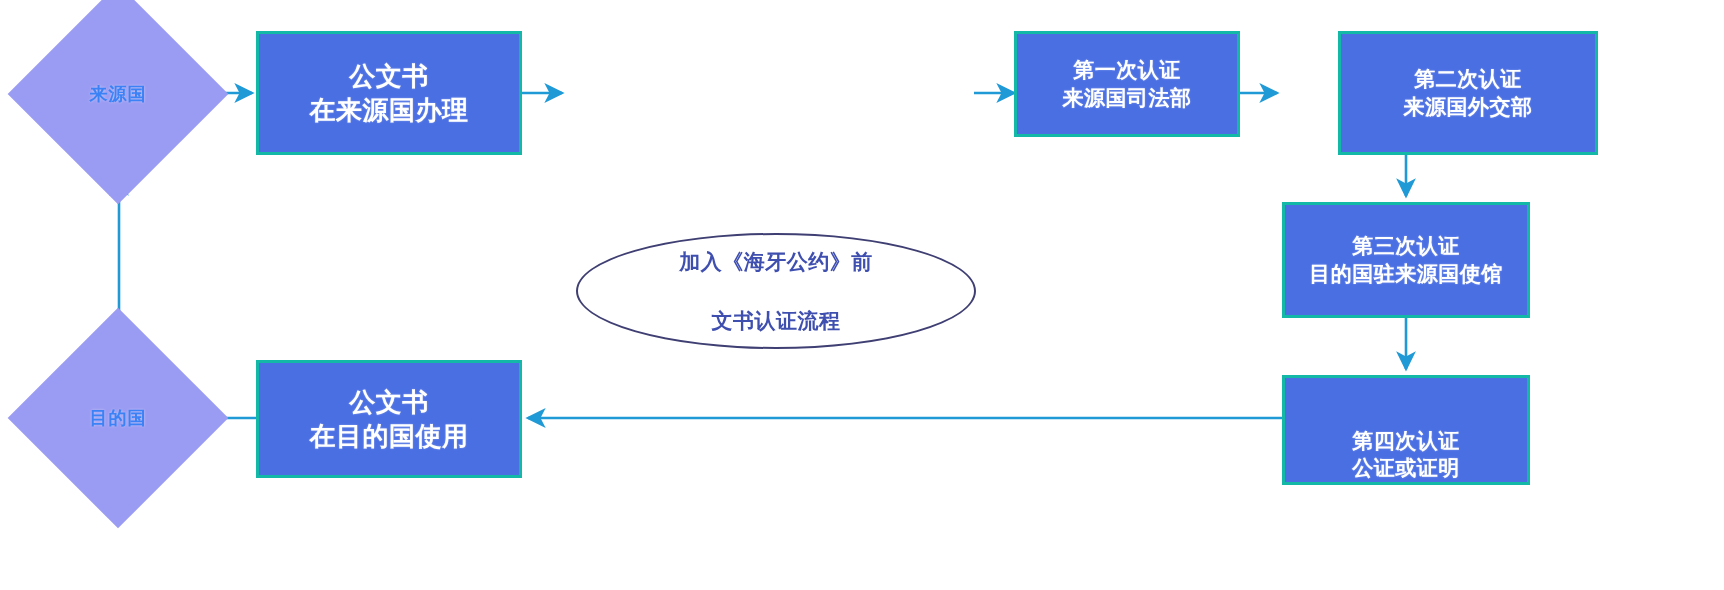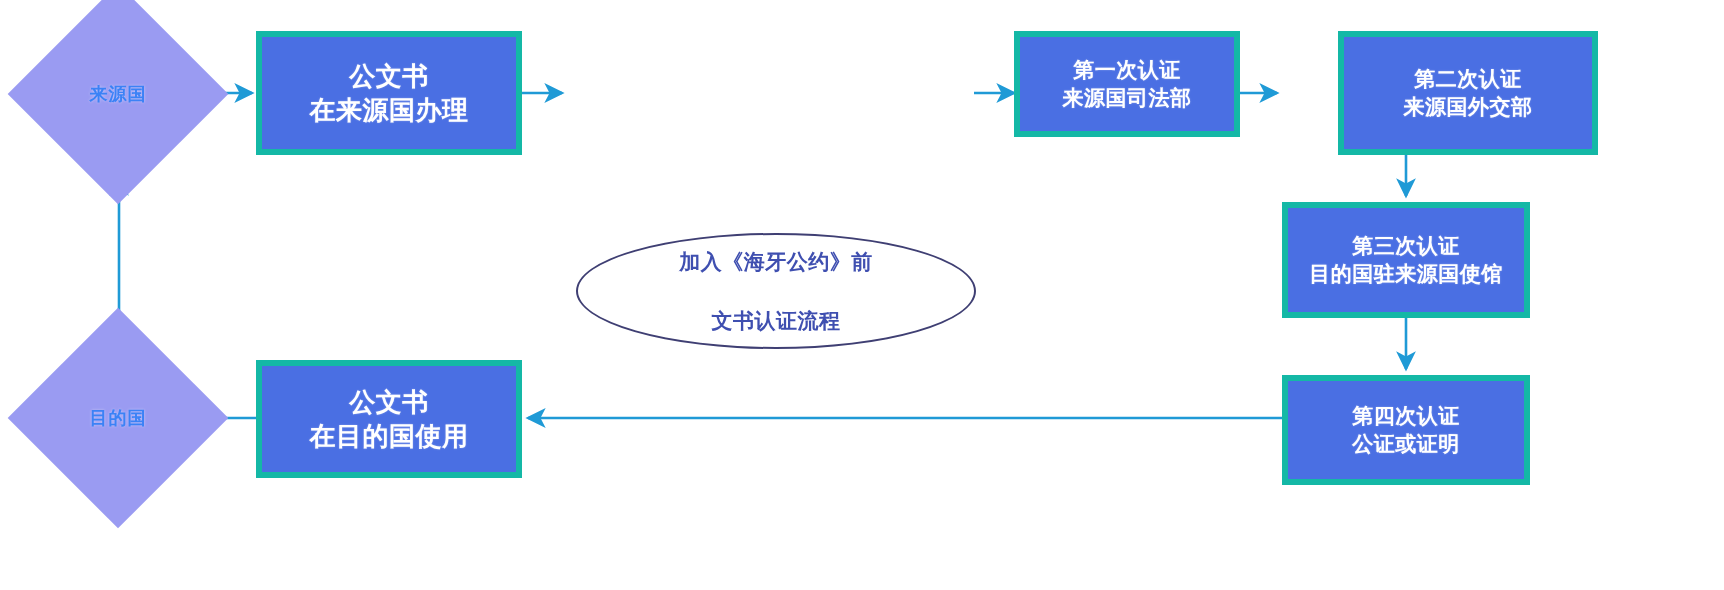--- a/index.html
+++ b/index.html
@@ -31,21 +31,21 @@
     position: absolute;
     box-sizing: border-box;
     display: flex;
     align-items: center;
     justify-content: center;
     text-align: center;
   }
 
   .box {
     background: #4a6fe3;
-    border: 6px solid #14b8a6;
+    border: 3px solid #14b8a6;
     color: #ffffff;
     font-weight: 700;
     letter-spacing: 0.5px;
     line-height: 1.32;
     text-shadow: 0 0 2px rgba(255,255,255,0.35);
   }
 
   .diamond-wrap {
     position: absolute;
   }
@@ -154,21 +154,21 @@
     </div>
   </div>
 
   <div class="node box" style="left:1282px; top:202px; width:248px; height:116px; font-size:21px;">
     <div>
       <span class="ln">第三次认证</span>
       <span class="ln">目的国驻来源国使馆</span>
     </div>
   </div>
 
-  <div class="node box" style="left:1282px; top:375px; width:248px; height:110px; font-size:21px;">
+  <div class="node box" style="left:1282px; top:375px; width:248px; height:110px; font-size:21px;align-items:flex-end;">
     <div>
       <span class="ln">第四次认证</span>
       <span class="ln">公证或证明</span>
     </div>
   </div>
 
   <div class="node box" style="left:256px; top:360px; width:266px; height:118px; font-size:26px;">
     <div>
       <span class="ln">公文书</span>
       <span class="ln">在目的国使用</span>

